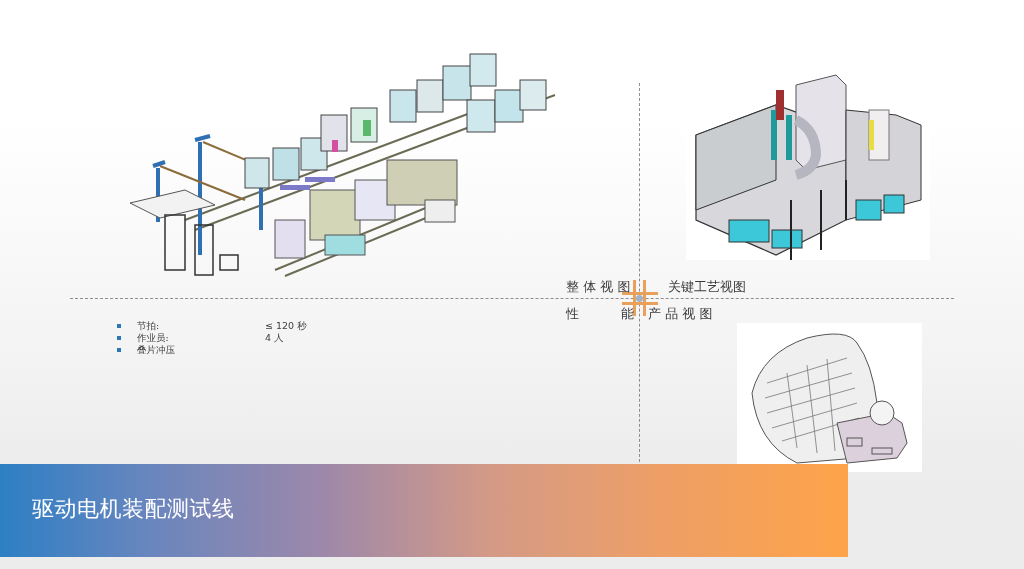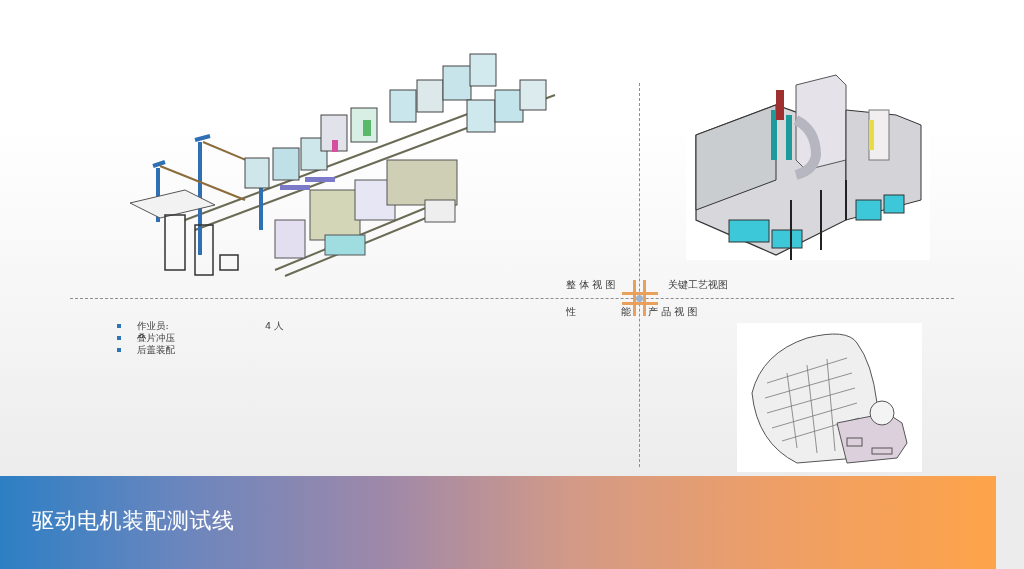--- a/index.html
+++ b/index.html
@@ -22,41 +22,41 @@
   
   .cross-bar {
     position: absolute; background: #e8a05a;
   }
   .cross-dot {
     position: absolute; left: 636px; top: 295px; width: 7px; height: 7px;
     border-radius: 50%; background: #9eb3cc;
   }
 
   .quad-label {
-    position: absolute; font-size: 10px; color: #3b3b3b;
+    position: absolute; font-size: 13px; color: #3b3b3b;
     letter-spacing: 0; white-space: pre; text-align: center;
   }
 
   
   .panel {
     position: absolute; background: #ffffff; overflow: hidden;
   }
 
   
   .spec-list { position: absolute; left: 114px; top: 320px; width: 260px; }
   .spec-row { position: relative; height: 11.8px; font-size: 9.5px; color: #404040; line-height: 11.8px; }
   .spec-row .bullet {
     position: absolute; left: 3px; top: 4px; width: 4px; height: 4px; background: #2e75b6;
   }
   .spec-row .label { position: absolute; left: 23px; top: 0; white-space: nowrap; }
   .spec-row .value { position: absolute; left: 151px; top: 0; white-space: nowrap; font-family: "DejaVu Sans", sans-serif; font-size: 9.5px; }
 
   
   .footer {
-    position: absolute; left: 0; top: 476px; width: 996px; height: 93px;
+    position: absolute; left: 0; top: 464px; width: 848px; height: 93px;
     background: linear-gradient(to right, #2d7fc4 0%, #6a86be 18%, #9d88aa 38%, #d49a86 58%, #ee9f66 78%, #fda349 100%);
   }
   .footer-title {
     position: absolute; left: 32px; top: 30px; font-family: "DejaVu Sans", sans-serif;
     font-size: 22px; color: #ffffff; letter-spacing: 0.5px;
   }
 </style>
 </head>
 <body>
 
@@ -187,28 +187,29 @@
 
 <div class="quad-label" style="left:566px; top:278px;">整 体 视 图</div>
 <div class="quad-label" style="left:668px; top:278px;">关键工艺视图</div>
 <div class="quad-label" style="left:566px; top:305px;">性</div>
 <div class="quad-label" style="left:621px; top:305px;">能</div>
 <div class="quad-label" style="left:648px; top:305px;">产 品 视 图</div>
 
 <div class="spec-list">
   <div class="spec-row">
       <span class="bullet"></span>
+      <span class="label">节拍:</span>
+      <span class="value">≤ 120 秒</span>
+    </div>
+  <div class="spec-row">
+      <span class="bullet"></span>
       <span class="label">作业员:</span>
       <span class="value">4 人</span>
     </div>
   <div class="spec-row">
       <span class="bullet"></span>
       <span class="label">叠片冲压</span>
     </div>
-  <div class="spec-row">
-      <span class="bullet"></span>
-      <span class="label">后盖装配</span>
-    </div>
 </div>
 
 <div class="footer">
   <div class="footer-title">驱动电机装配测试线</div>
 </div>
 
 </body></html>

